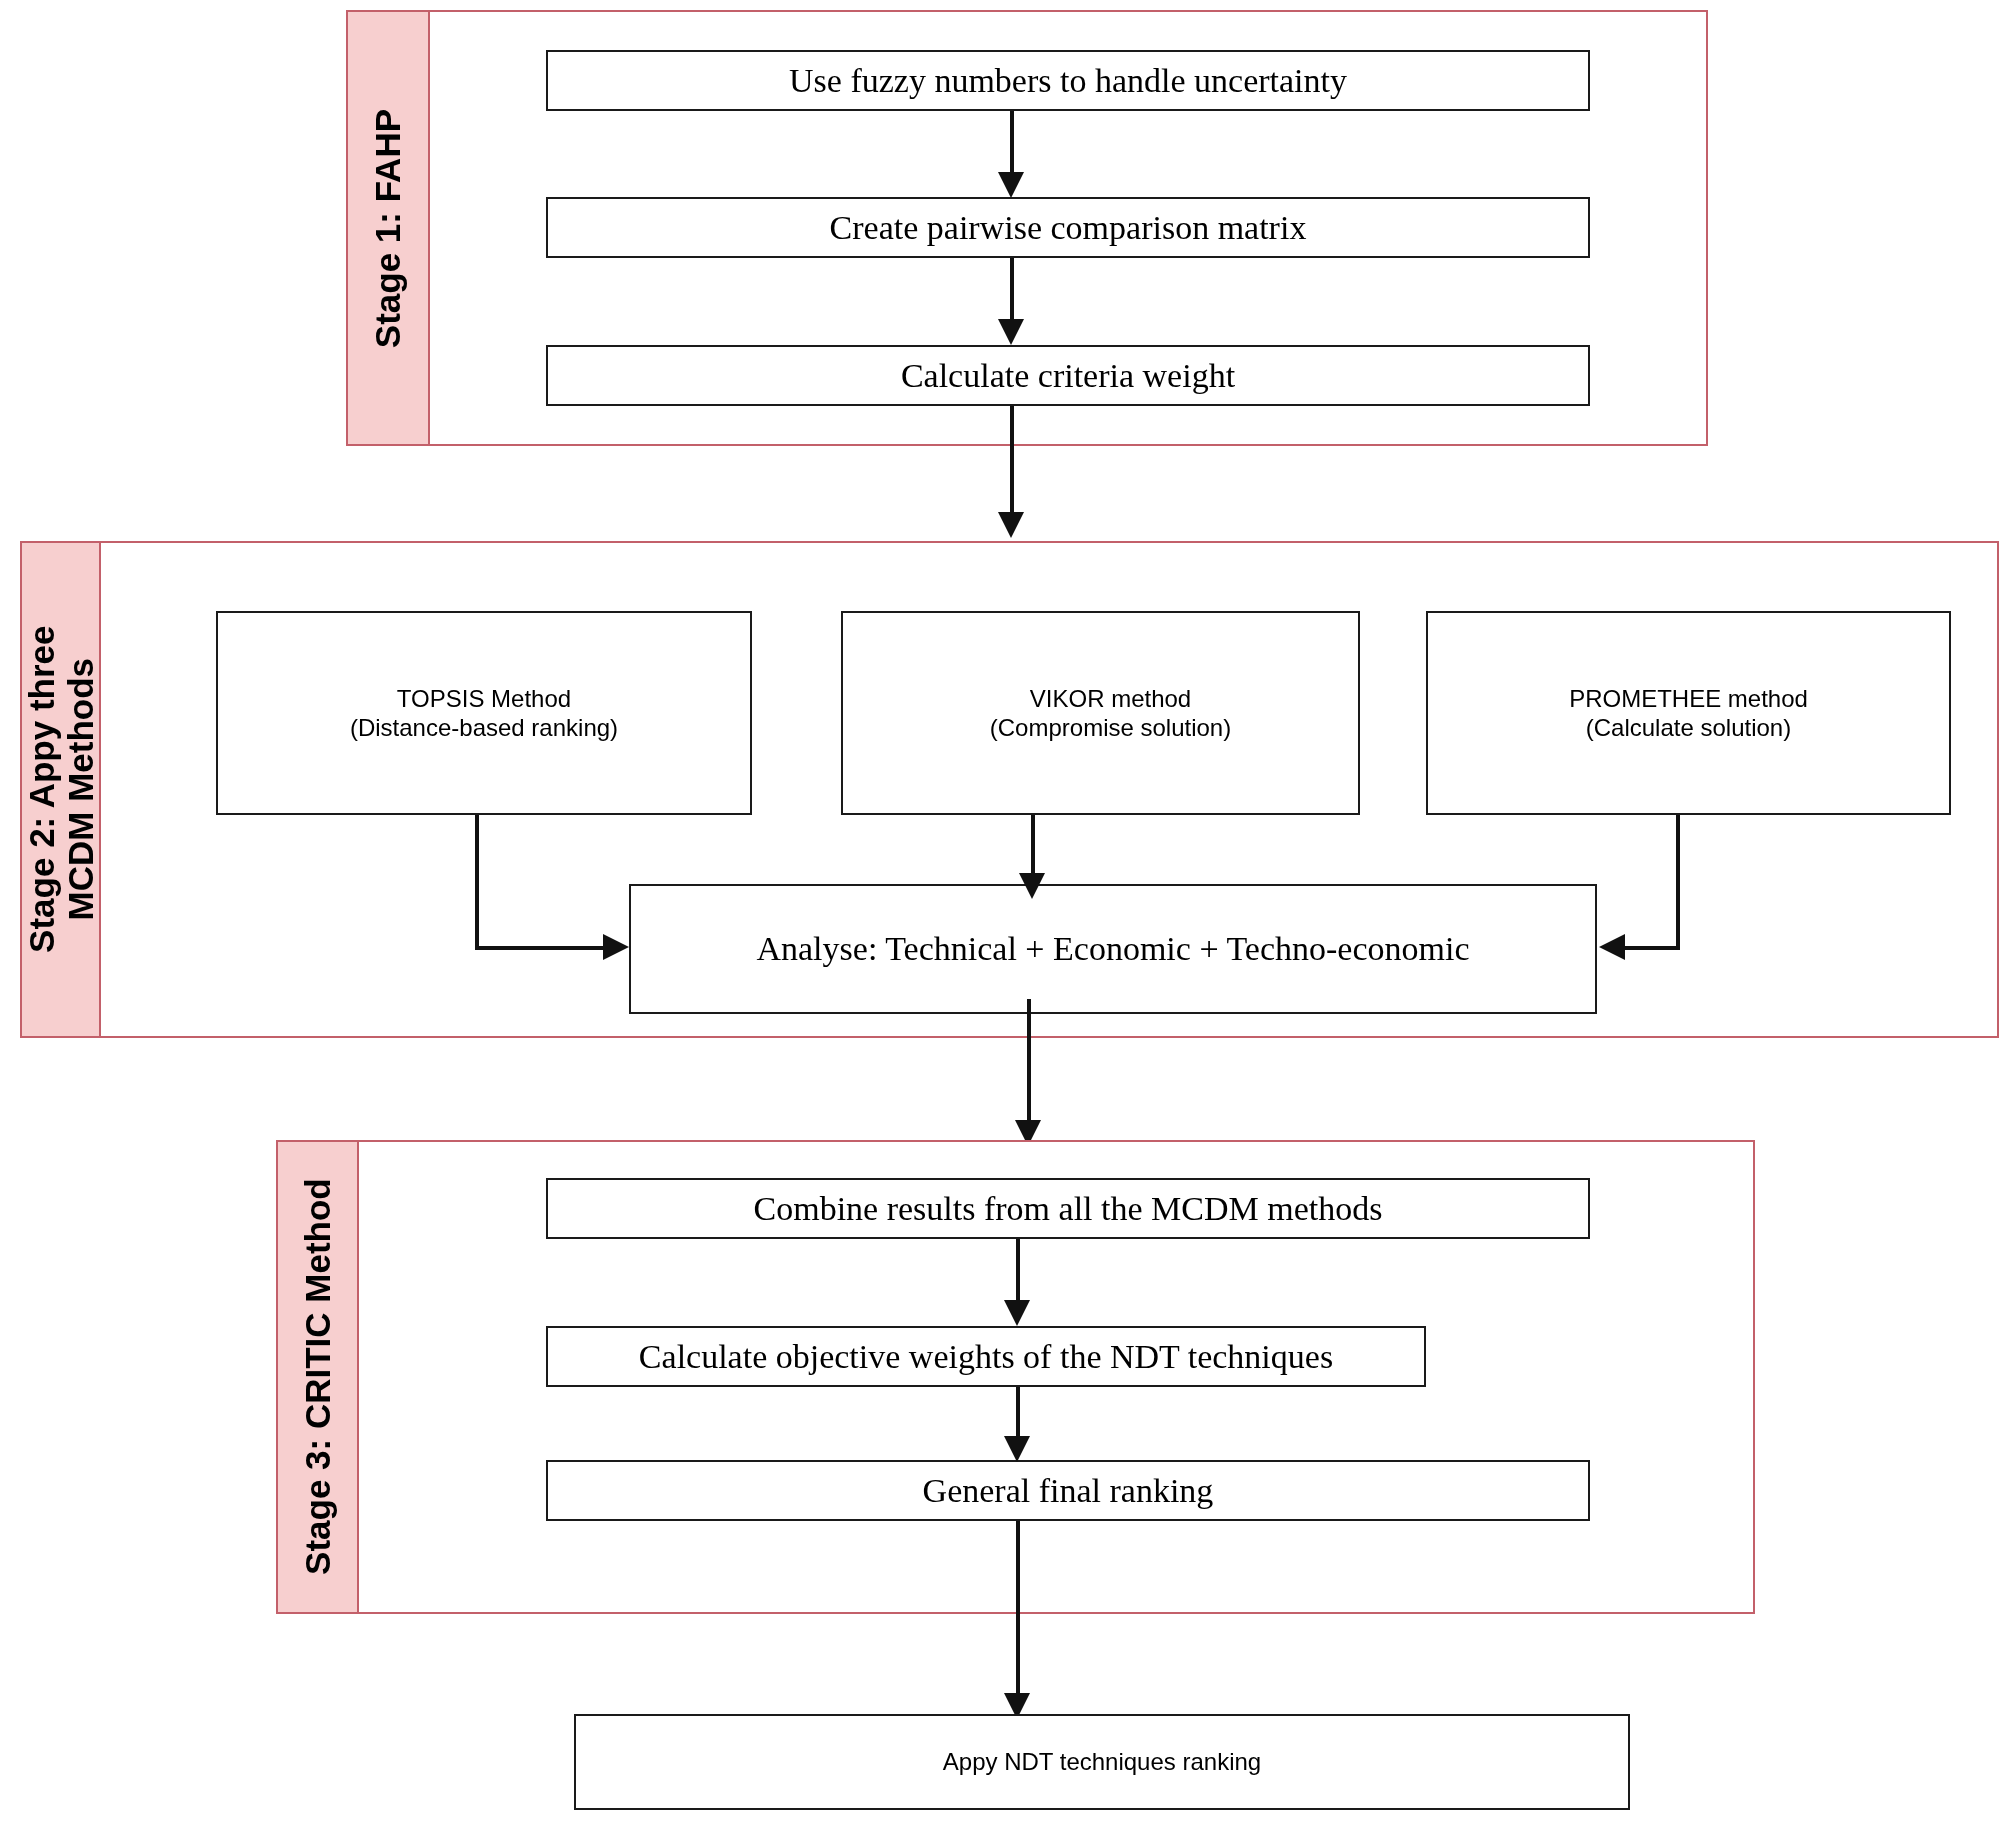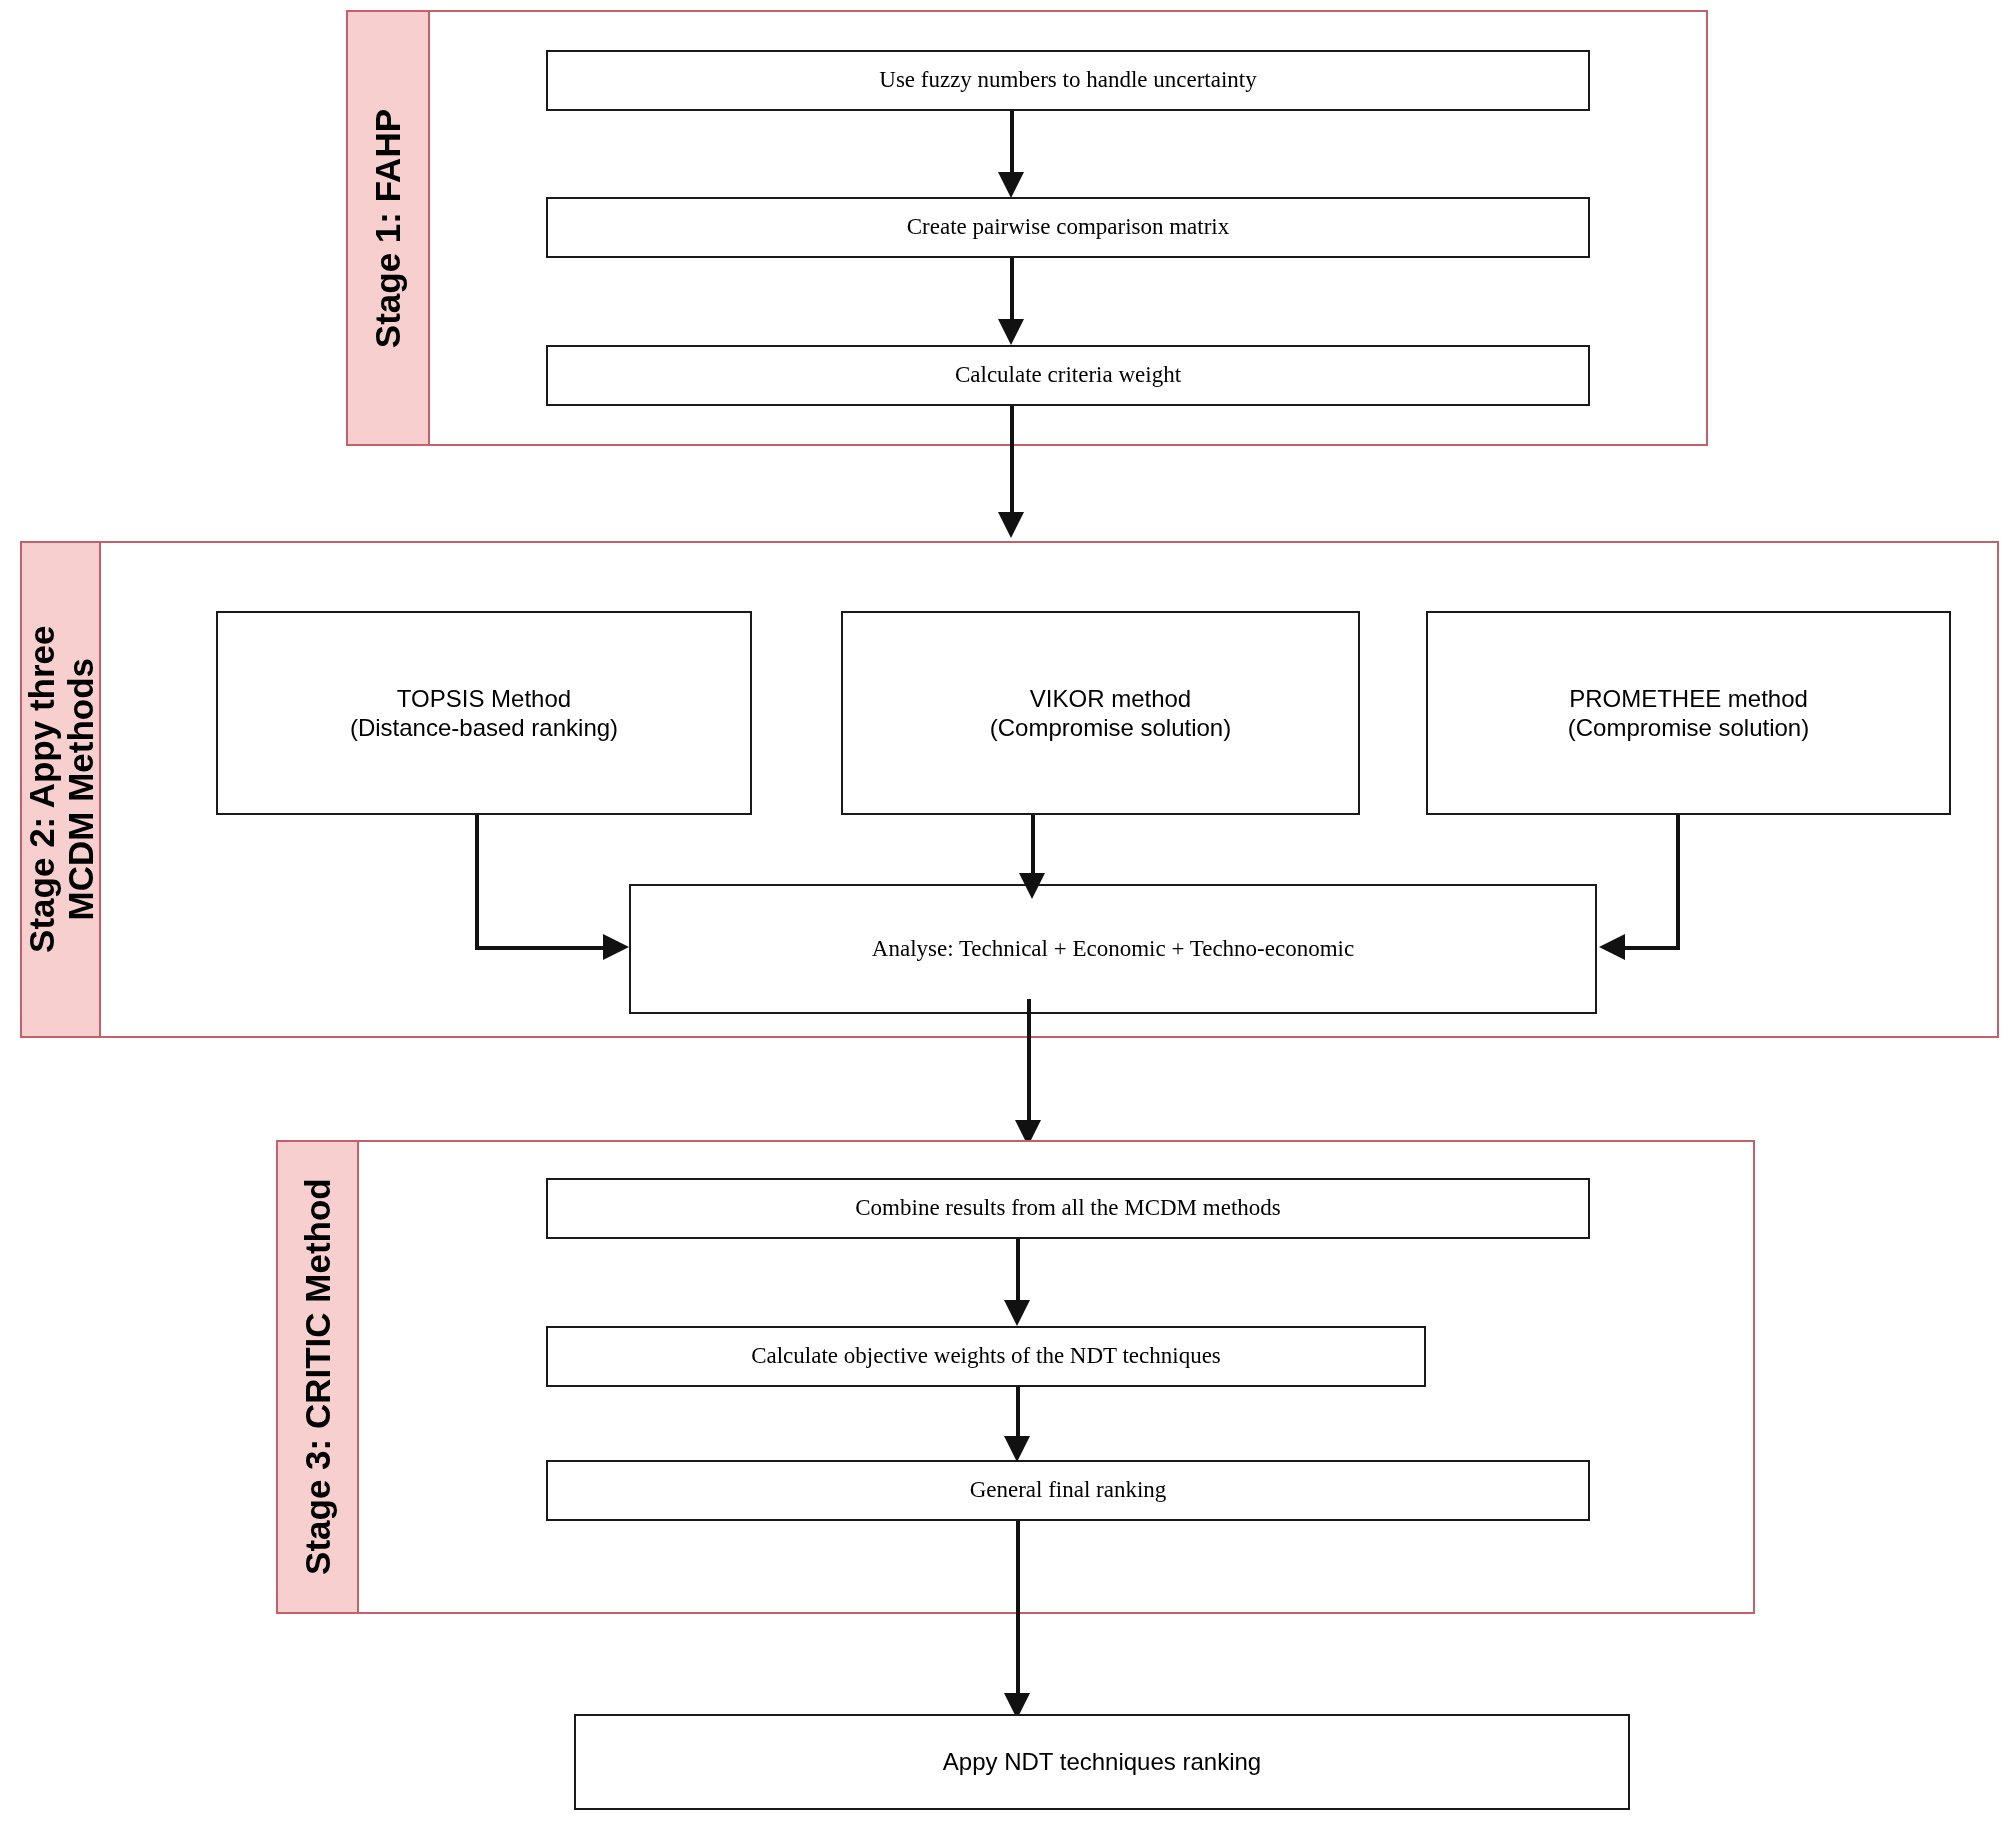--- a/index.html
+++ b/index.html
@@ -40,21 +40,21 @@
     box-sizing:border-box;
     background:#ffffff;
     border:2.3px solid #1a1a1a;
     display:flex;
     align-items:center;
     justify-content:center;
     text-align:center;
     color:#000000;
     line-height:1.22;
   }
-  .node.serif{font-family:"Liberation Serif", serif;font-size:23px;}
+  .node.serif{font-family:"Liberation Serif", serif;font-size:34px;}
   .node.sans{font-family:"Liberation Sans", sans-serif;font-size:24px;}
   .node-text{padding:0 10.2px;white-space:pre-line;}
   .conn{position:absolute;background:#111111;}
   .v{width:4px;}
   .h{height:4px;}
   .arrow-down{
     position:absolute;
     width:0;height:0;
     border-left:13.5px solid transparent;
     border-right:13.5px solid transparent;
@@ -118,21 +118,21 @@
 (Distance-based ranking)</span>
   </div>
 
   <div class="node sans" style="left:841px;top:611px;width:519px;height:204px;padding-left:20px;">
     <span class="node-text">VIKOR method
 (Compromise solution)</span>
   </div>
 
   <div class="node sans" style="left:1426px;top:611px;width:525px;height:204px;">
     <span class="node-text">PROMETHEE method
-(Compromise solution)</span>
+(Calculate solution)</span>
   </div>
 
   <div class="node serif" style="left:629px;top:884px;width:968px;height:130px;">
     <span class="node-text">Analyse: Technical + Economic + Techno-economic</span>
   </div>
 
   <div class="conn v" style="left:475px;top:815px;height:135px;"></div>
   <div class="conn h" style="left:475px;top:946px;width:129px;"></div>
   <div class="arrow-right" style="left:603px;top:934px;"></div>
 

